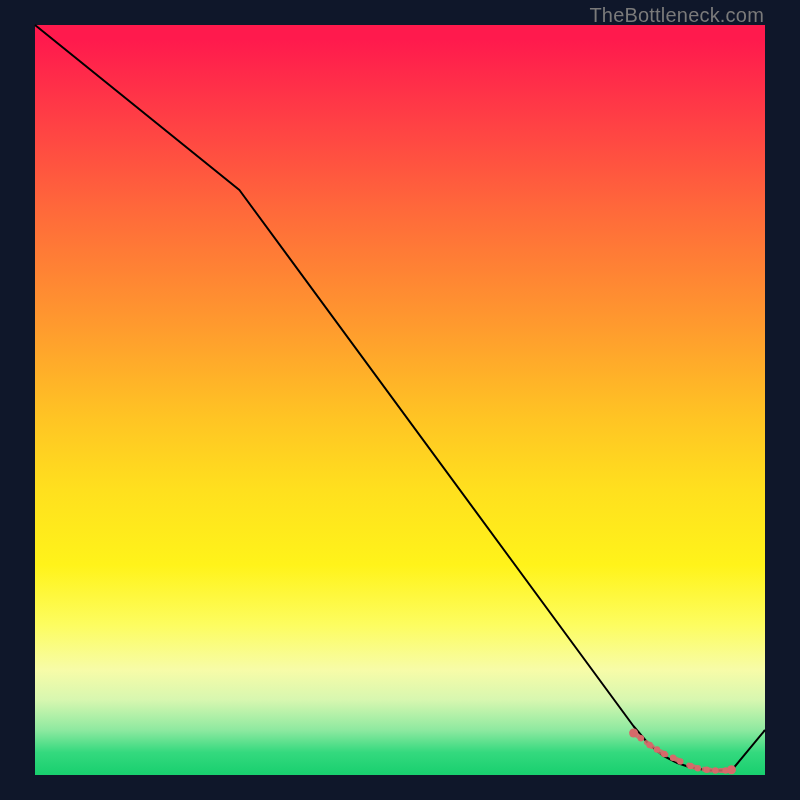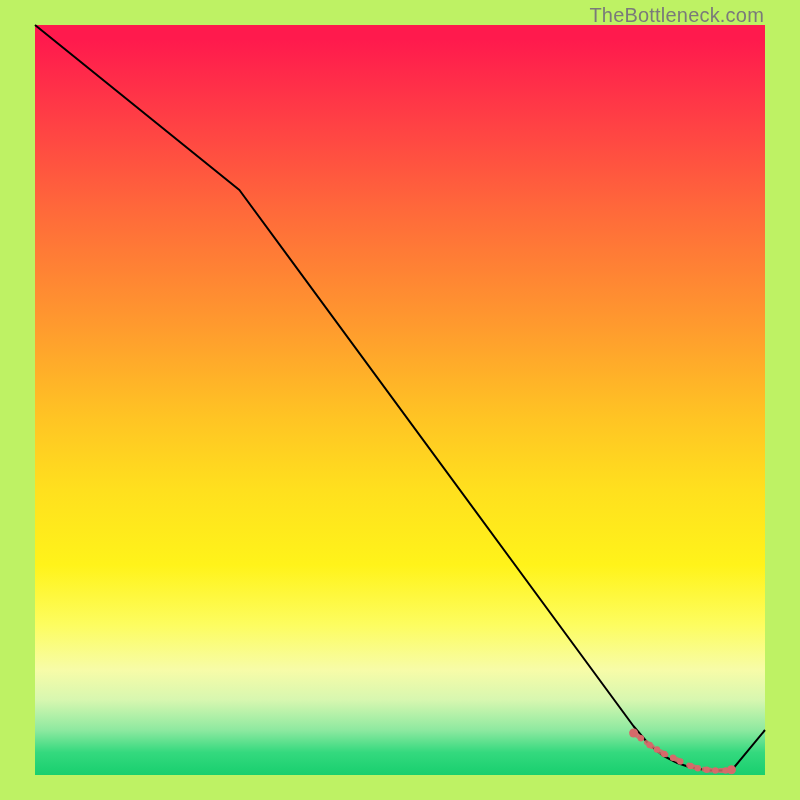--- a/index.html
+++ b/index.html
@@ -10,21 +10,21 @@
     background: #000;
     overflow: hidden;
     font-family: Arial, Helvetica, sans-serif;
   }
   .frame {
     position: absolute;
     left: 0;
     top: 0;
     width: 800px;
     height: 800px;
-    background: #bef264;
+    background: #0f172a;
   }
   .plot {
     position: absolute;
     left: 35px;
     top: 25px;
     width: 730px;
     height: 750px;
     background: linear-gradient(to bottom,
       #ff1a4d 0%,
       #ff1a4d 2%,

